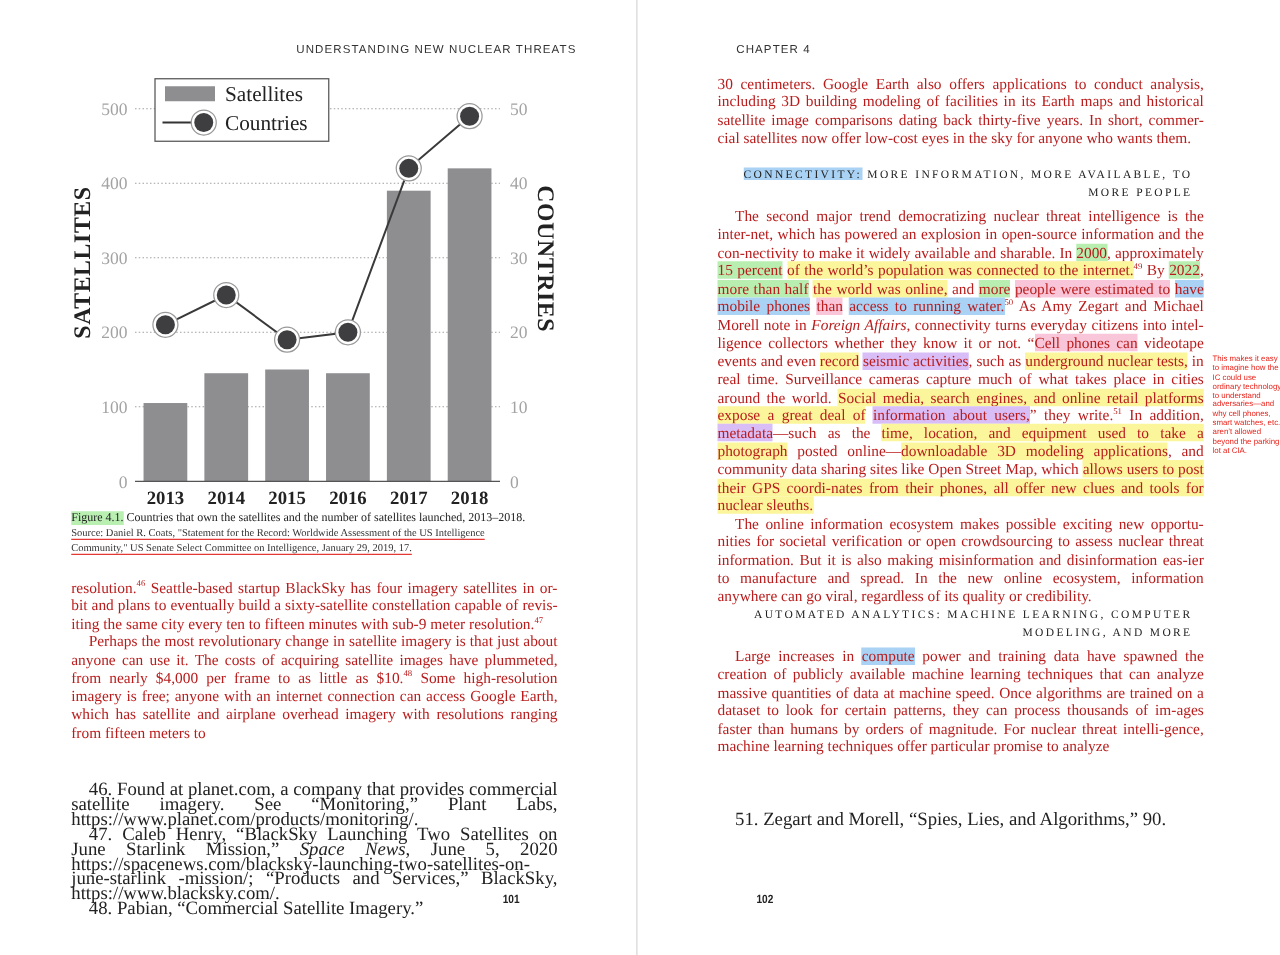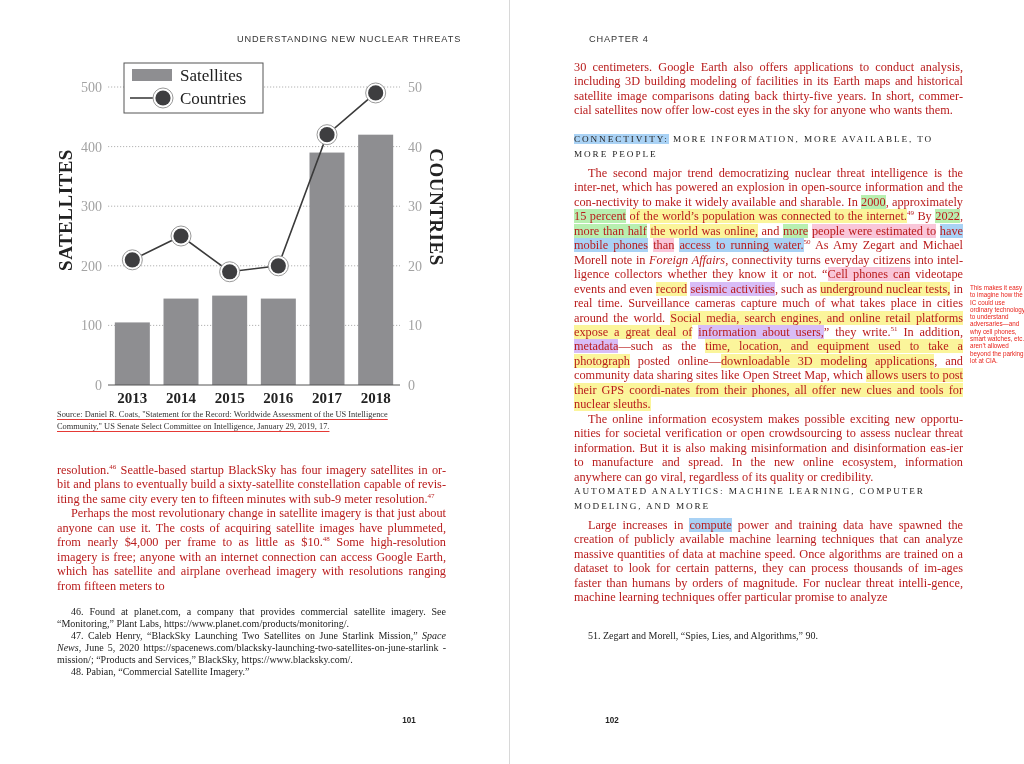--- a/index.html
+++ b/index.html
@@ -23,26 +23,26 @@
   .source-line { font-size: 8.4px; line-height: 12px; color: #333; text-decoration: underline;
     text-decoration-color: #e53935; text-decoration-thickness: 1px; text-underline-offset: 2px; }
 
   .body-text { font-size: 12.3px; line-height: 14.45px; text-align: justify; color: #b91c1c; hyphens: manual; }
   .body-text p { text-indent: 0; }
   .body-text p.indent { text-indent: 14px; }
   sup { font-size: 7px; line-height: 0; vertical-align: 5px; }
 
   .left-body { position: absolute; left: 57px; top: 463px; width: 389px; }
 
-  .footnotes { font-size: 10px; line-height: 11.9px; text-align: justify; color: #222; }
+  .footnotes { font-size: 15px; line-height: 11.9px; text-align: justify; color: #222; margin-top: 21px; }
   .footnotes p { text-indent: 14px; }
   .left-notes { position: absolute; left: 57px; top: 606px; width: 389px; }
 
   .right-body { position: absolute; left: 574px; top: 60px; width: 389px; }
-  .subhead { font-size: 9.2px; letter-spacing: 1.9px; line-height: 14.5px; text-transform: uppercase; color: #222; text-align: left; }
+  .subhead { font-size: 9.2px; letter-spacing: 1.9px; line-height: 14.5px; text-transform: uppercase; color: #222; text-align: right; }
   .sh1 { position: absolute; left: 574px; top: 132px; width: 380px; }
   .right-body2 { position: absolute; left: 574px; top: 166px; width: 389px; }
   .sh2 { position: absolute; left: 574px; top: 484px; width: 380px; }
   .right-body3 { position: absolute; left: 574px; top: 518px; width: 389px; }
   .right-notes { position: absolute; left: 574px; top: 630px; width: 389px; }
 
   .hl-yellow { background: #fbf59b; }
   .hl-green { background: #b8efb0; }
   .hl-pink { background: #f9c6d9; }
   .hl-blue { background: #a9d2f5; }
@@ -108,20 +108,21 @@
       <rect x="74" y="8" width="139" height="50" fill="#fff" stroke="#555" stroke-width="1"></rect>
       <rect x="82" y="14" width="40" height="12" fill="#8e8e91"></rect>
       <text x="130" y="26" font-size="17" fill="#222" font-family="Liberation Serif, serif">Satellites</text>
       <line x1="80" y1="43" x2="110" y2="43" stroke="#333" stroke-width="1.5"></line>
       <circle cx="113" cy="43" r="10" fill="#fff" stroke="#999" stroke-width="1"></circle>
       <circle cx="113" cy="43" r="7.6" fill="#3e3e40"></circle>
       <text x="130" y="49" font-size="17" fill="#222" font-family="Liberation Serif, serif">Countries</text>
     </svg>
 
   <div class="caption">
+    <div><span class="fig-label">Figure 4.1.</span><span> Countries that own the satellites and the number of satellites launched, 2013–2018.</span></div>
     <div class="source-line">Source: Daniel R. Coats, "Statement for the Record: Worldwide Assessment of the US Intelligence</div>
     <div class="source-line">Community," US Senate Select Committee on Intelligence, January 29, 2019, 17.</div>
   </div>
 
   <div class="body-text left-body">
     <p><span>resolution.</span><sup>46</sup><span> Seattle-based startup BlackSky has four imagery satellites in or-bit and plans to eventually build a sixty-satellite constellation capable of revis-iting the same city every ten to fifteen minutes with sub-9 meter resolution.</span><sup>47</sup></p>
     <p class="indent"><span>Perhaps the most revolutionary change in satellite imagery is that just about anyone can use it. The costs of acquiring satellite images have plummeted, from nearly $4,000 per frame to as little as $10.</span><sup>48</sup><span> Some high-resolution imagery is free; anyone with an internet connection can access Google Earth, which has satellite and airplane overhead imagery with resolutions ranging from fifteen meters to</span></p>
   </div>
 
   <div class="footnotes left-notes">

